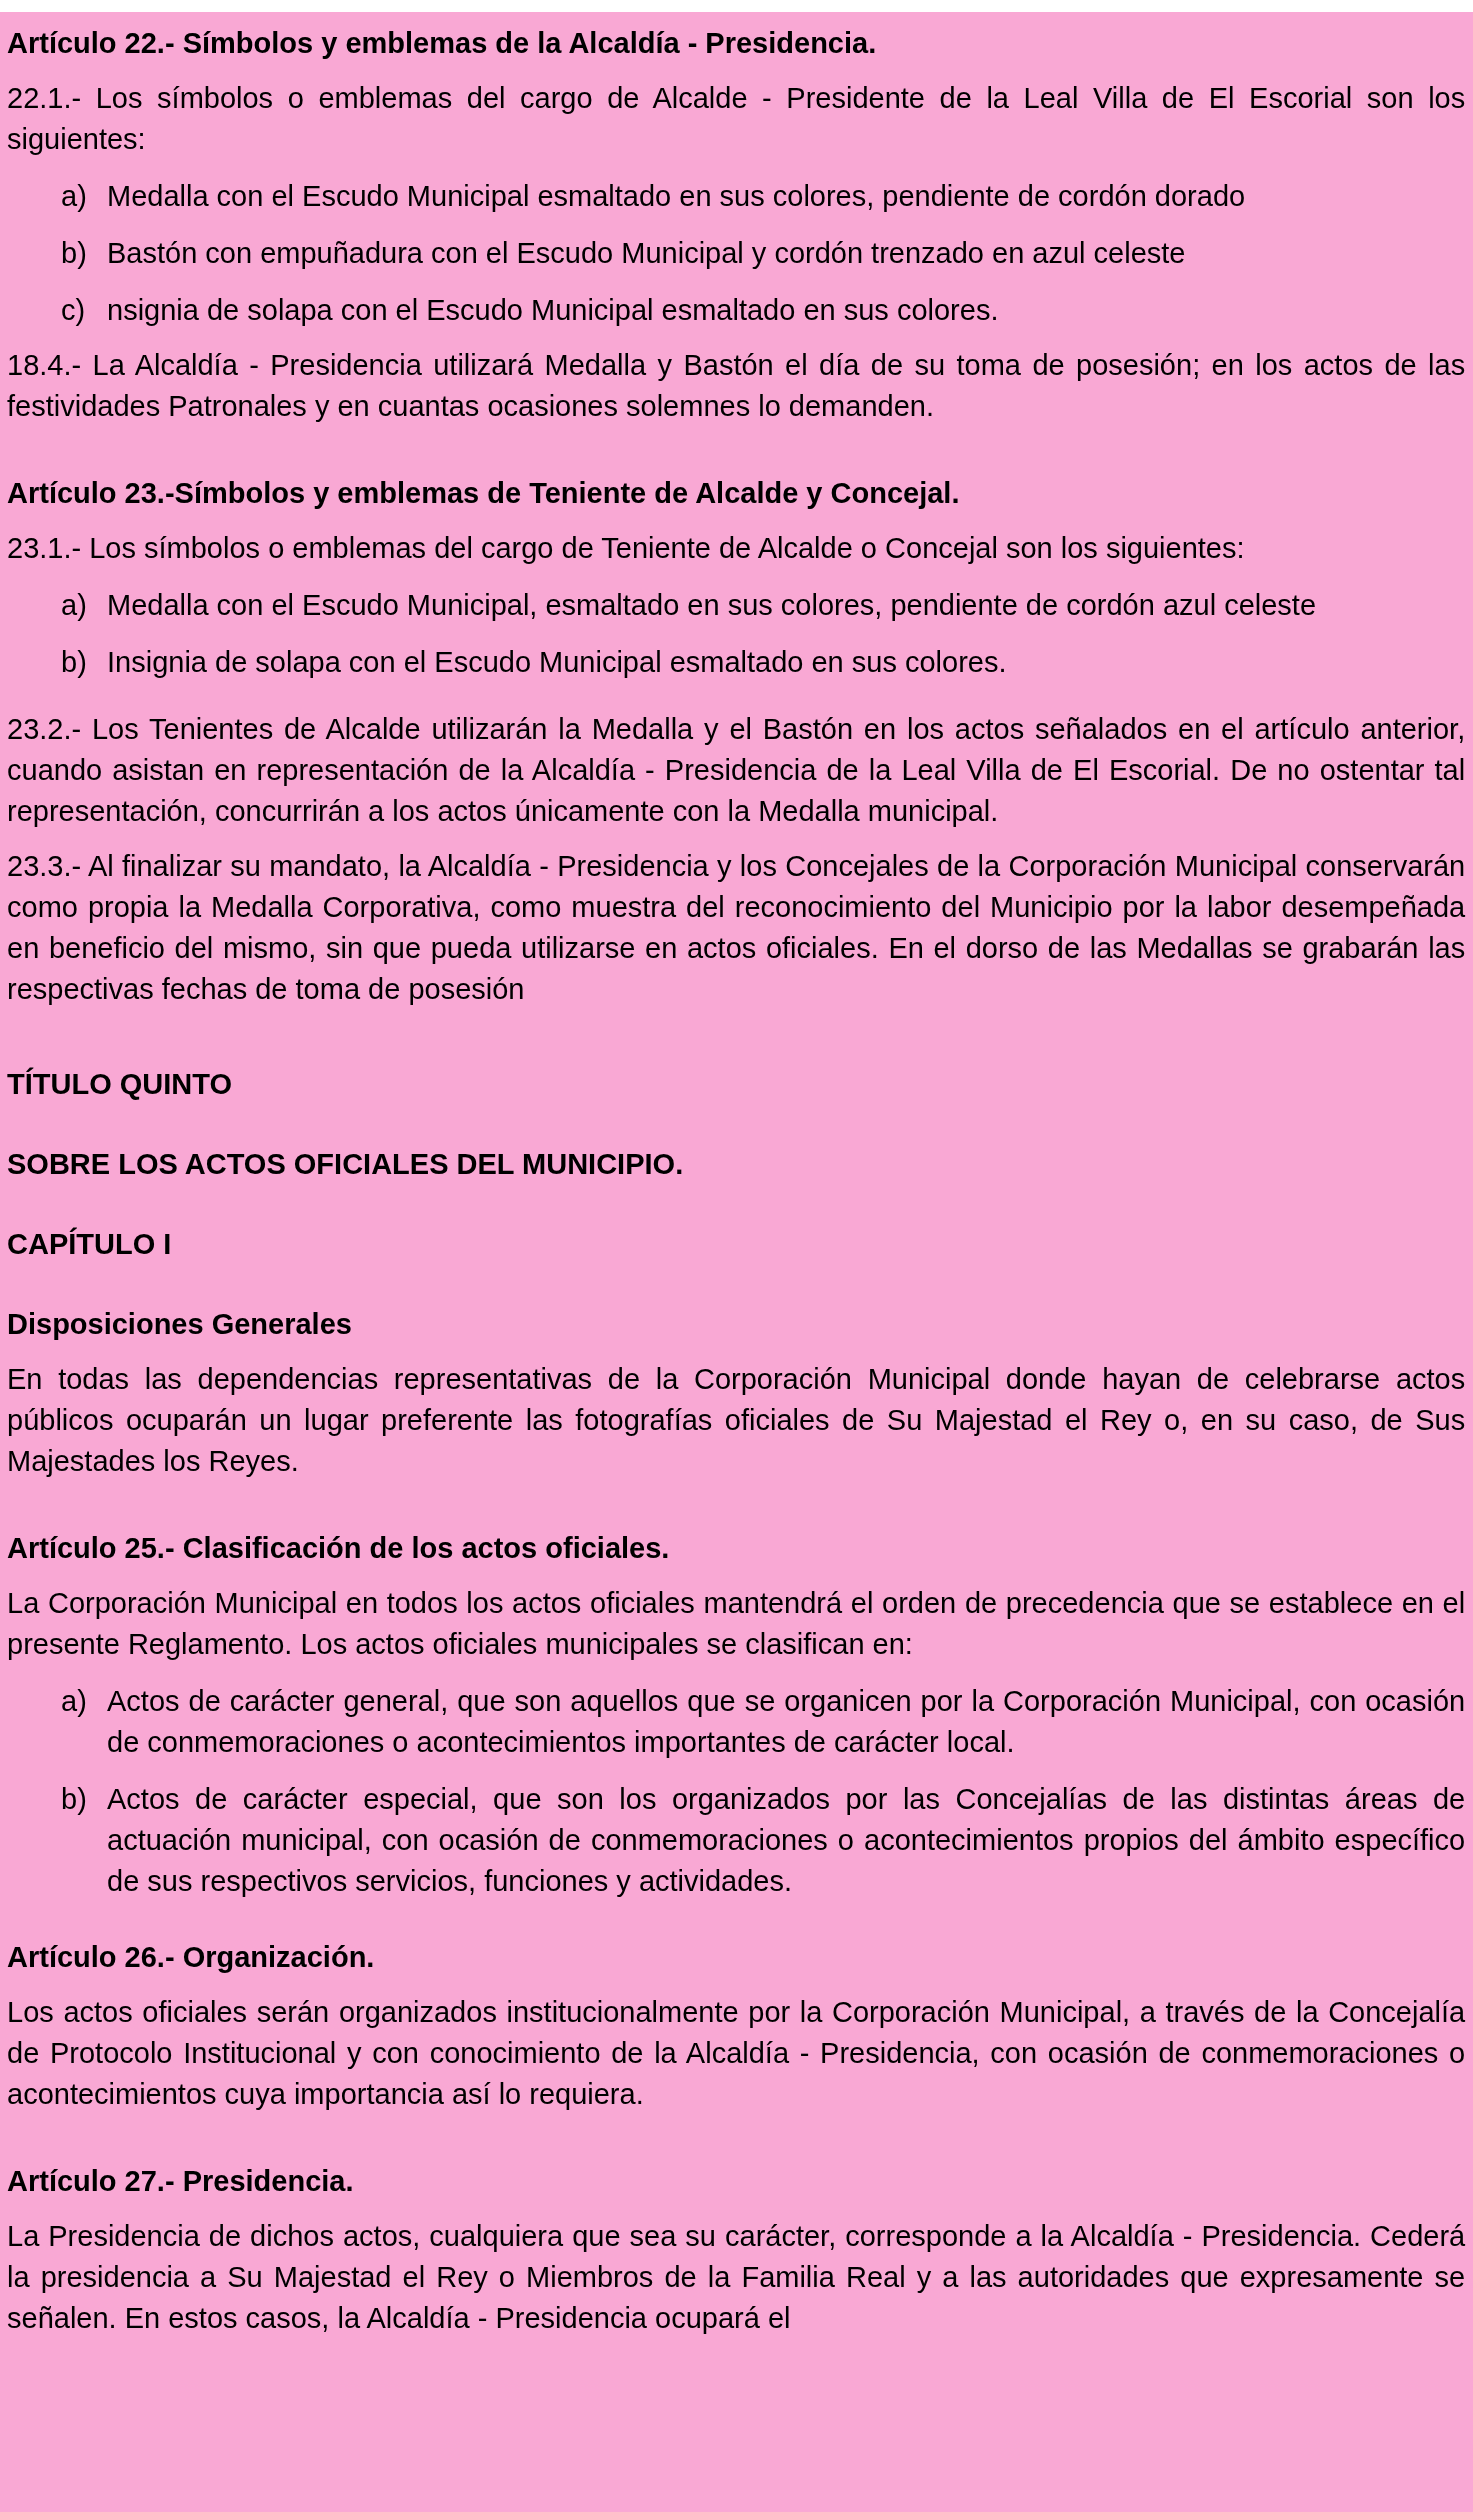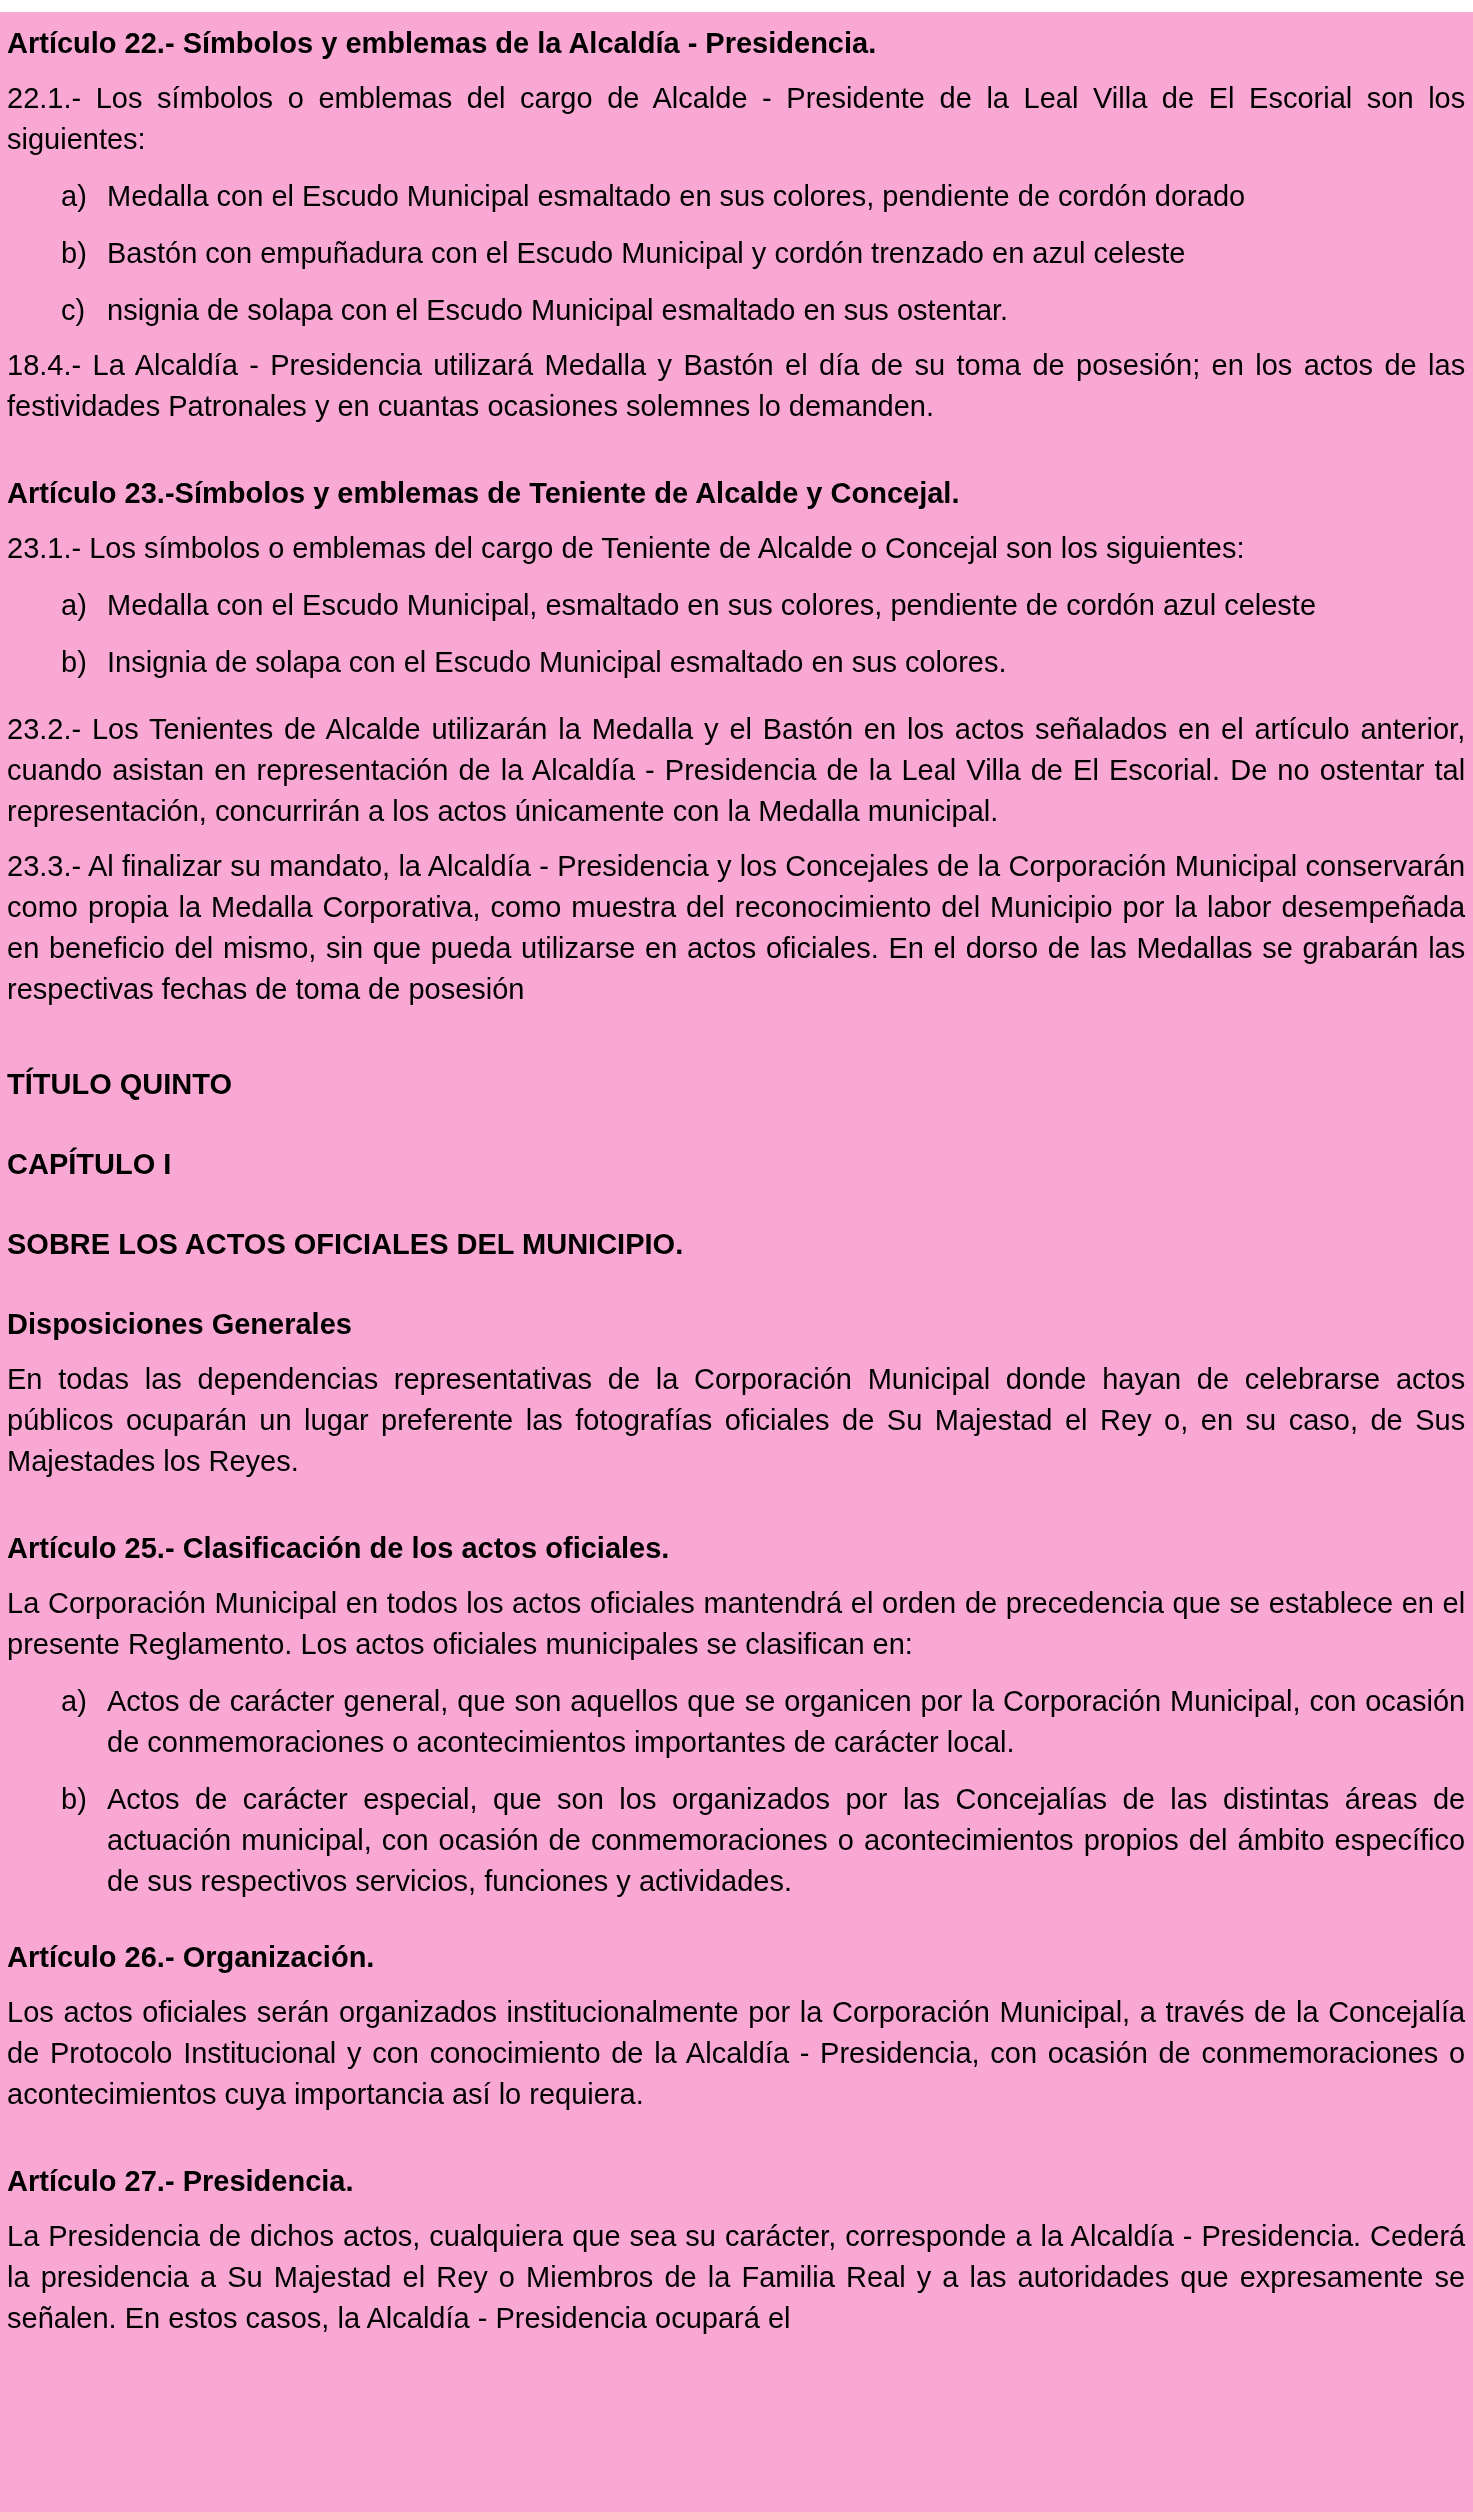--- a/index.html
+++ b/index.html
@@ -55,21 +55,21 @@
     <span class="lt">Medalla con el Escudo Municipal esmaltado en sus colores, pendiente de cordón dorado</span>
   </div>
 
   <div class="li">
     <span class="mk">b)</span>
     <span class="lt">Bastón con empuñadura con el Escudo Municipal y cordón trenzado en azul celeste</span>
   </div>
 
   <div class="li">
     <span class="mk">c)</span>
-    <span class="lt">nsignia de solapa con el Escudo Municipal esmaltado en sus ostentar.</span>
+    <span class="lt">nsignia de solapa con el Escudo Municipal esmaltado en sus colores.</span>
   </div>
 
   <p class="p">18.4.- La Alcaldía - Presidencia utilizará Medalla y Bastón el día de su toma de posesión; en los actos de las festividades Patronales y en cuantas ocasiones solemnes lo demanden.</p>
 
   <div class="h">Artículo 23.-Símbolos y emblemas de Teniente de Alcalde y Concejal.</div>
 
   <p class="p">23.1.- Los símbolos o emblemas del cargo de Teniente de Alcalde o Concejal son los siguientes:</p>
 
   <div class="li">
     <span class="mk">a)</span>
@@ -80,23 +80,23 @@
     <span class="mk">b)</span>
     <span class="lt">Insignia de solapa con el Escudo Municipal esmaltado en sus colores.</span>
   </div>
 
   <p class="p" style="margin-top:26px">23.2.- Los Tenientes de Alcalde utilizarán la Medalla y el Bastón en los actos señalados en el artículo anterior, cuando asistan en representación de la Alcaldía - Presidencia de la Leal Villa de El Escorial. De no ostentar tal representación, concurrirán a los actos únicamente con la Medalla municipal.</p>
 
   <p class="p">23.3.- Al finalizar su mandato, la Alcaldía - Presidencia y los Concejales de la Corporación Municipal conservarán como propia la Medalla Corporativa, como muestra del reconocimiento del Municipio por la labor desempeñada en beneficio del mismo, sin que pueda utilizarse en actos oficiales. En el dorso de las Medallas se grabarán las respectivas fechas de toma de posesión</p>
 
   <div class="ch major">TÍTULO QUINTO</div>
 
+  <div class="ch">SOBRE LOS ACTOS OFICIALES DEL MUNICIPIO.</div>
+
   <div class="ch">CAPÍTULO I</div>
-
-  <div class="ch">SOBRE LOS ACTOS OFICIALES DEL MUNICIPIO.</div>
 
   <div class="ch">Disposiciones Generales</div>
 
 
   <p class="p">En todas las dependencias representativas de la Corporación Municipal donde hayan de celebrarse actos públicos ocuparán un lugar preferente las fotografías oficiales de Su Majestad el Rey o, en su caso, de Sus Majestades los Reyes.</p>
 
   <div class="h">Artículo 25.- Clasificación de los actos oficiales.</div>
 
   <p class="p">La Corporación Municipal en todos los actos oficiales mantendrá el orden de precedencia que se establece en el presente Reglamento. Los actos oficiales municipales se clasifican en:</p>
 

